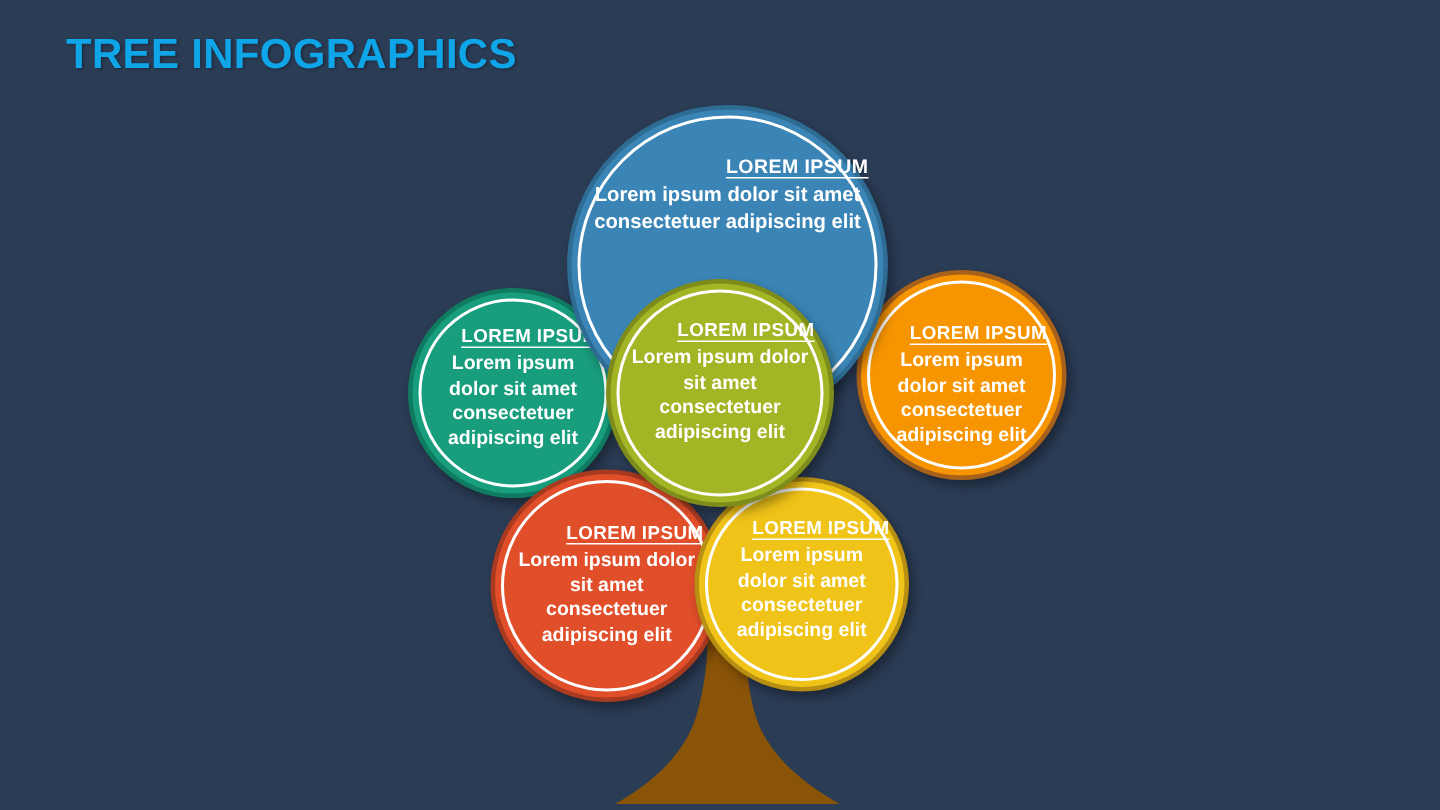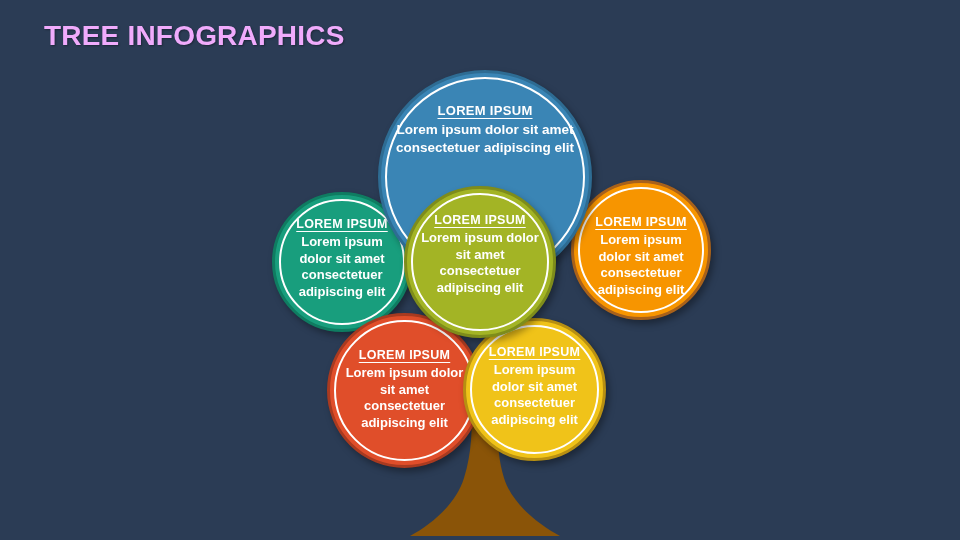--- a/index.html
+++ b/index.html
@@ -21,21 +21,21 @@
     overflow: hidden;
   }
 
   
   #title {
     position: absolute;
     left: 44px;
     top: 20px;
     font-size: 28px;
     font-weight: bold;
-    color: #f0abfc;
+    color: #0ea5e9;
     letter-spacing: 0.2px;
     white-space: nowrap;
     text-shadow: 1px 1px 2px rgba(0,0,0,0.35);
   }
 
   
   #trunk {
     position: absolute;
     left: 400px;
     top: 400px;
@@ -72,20 +72,21 @@
     box-sizing: border-box;
   }
   .node .hdr {
     font-size: 12.5px;
     font-weight: bold;
     letter-spacing: 0.3px;
     text-decoration: underline;
     text-underline-offset: 3px;
     margin-bottom: 3px;
     white-space: nowrap;
+    text-align: right;
   }
   .node .body {
     font-size: 13px;
     line-height: 16.5px;
     font-weight: bold;
   }
 
   
   #node-blue {
     left: 378px; top: 70px; width: 214px; height: 214px;

